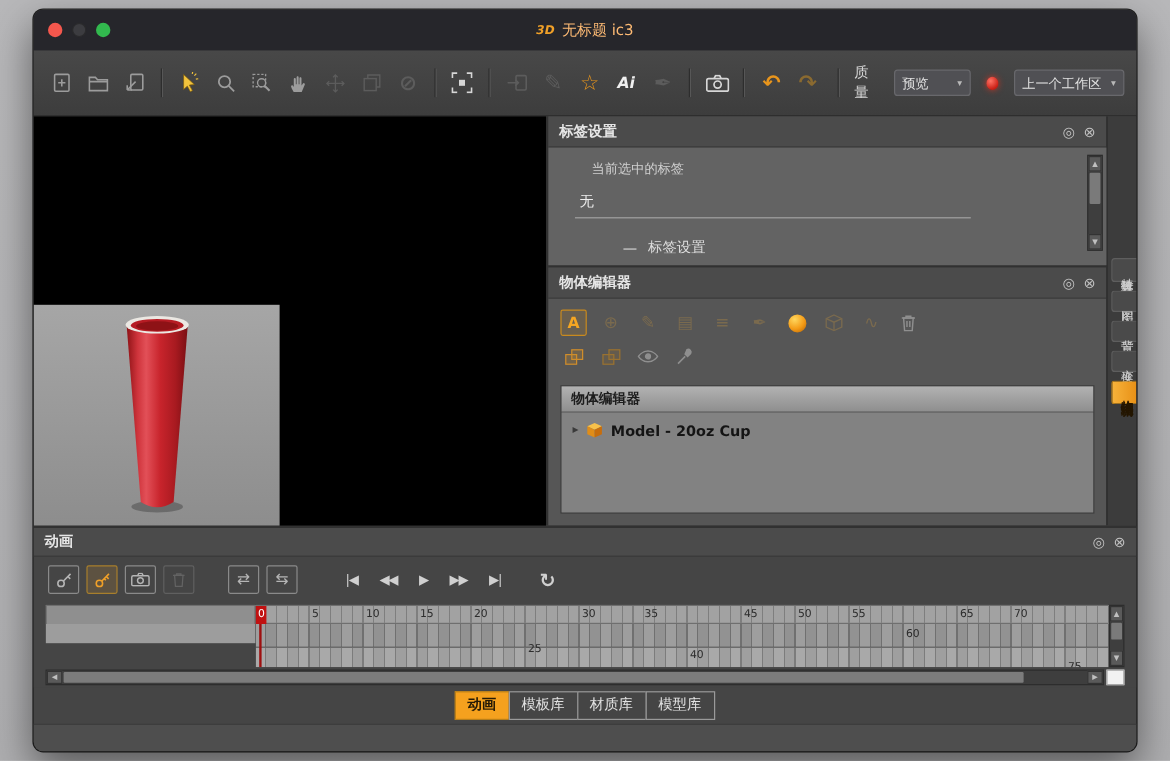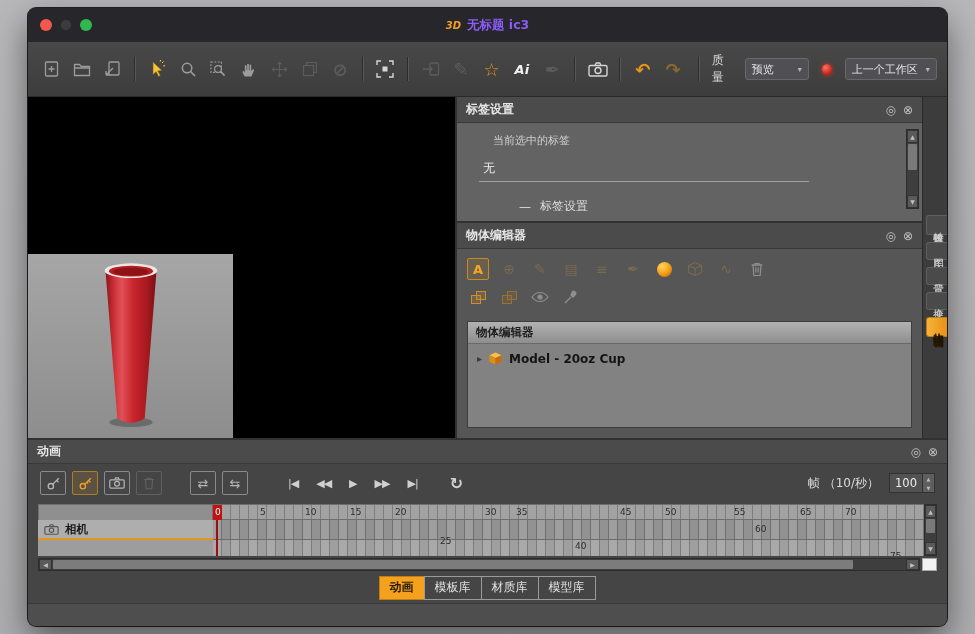--- a/index.html
+++ b/index.html
@@ -12,21 +12,21 @@
 
   
   .titlebar { height:34px; background:#26262b; position:relative; display:flex; align-items:center; flex:0 0 auto; }
   .lights { position:absolute; left:12px; display:flex; gap:8px; }
   .light { width:12px; height:12px; border-radius:50%; display:inline-block; }
   .light.red { background:#f4574d; }
   .light.dim { background:#3c3c40; border:1px solid #2a2a2c; }
   .light.green { background:#32b94e; }
   .title-wrap { margin:0 auto; display:flex; align-items:center; gap:6px; }
   .badge3d { color:#f0a028; font-weight:800; font-size:10px; font-style:italic; }
-  .title { color:#8b5cf6; font-size:12.5px; font-weight:700; }
+  .title { color:#fdba74; font-size:12.5px; font-weight:400; }
 
   
   .toolbar { height:55px; background:linear-gradient(#484848,#3d3d3d); border-bottom:1px solid #2a2a2a;
     display:flex; align-items:center; padding:0 10px; gap:3px; flex:0 0 auto; }
   .tb-btn { width:30px; height:30px; display:flex; align-items:center; justify-content:center;
     color:#9c9c9c; font-size:15px; border-radius:3px; }
   .tb-btn.dim { color:#5c5c5c; }
   .tb-btn.orange { color:#e8951c; }
   .tb-btn.dimorange { color:#8a6a30; }
   .tb-btn.white { color:#d6d6d6; }
@@ -464,62 +464,42 @@
 
       <span class="pb-group">
         <span class="pb-btn">|◀</span>
         <span class="pb-btn">◀◀</span>
         <span class="pb-btn">▶</span>
         <span class="pb-btn">▶▶</span>
         <span class="pb-btn">▶|</span>
       </span>
       <span class="cycle-btn">↻</span>
 
-      <span class="anim-right">
-        <span class="fps-label">帧 （10/秒）</span>
-        <span class="spinner">
-          <span class="spin-val">100</span>
-          <span class="spin-arrows">
-            <span class="spin-arrow">▲</span>
-            <span class="spin-arrow">▼</span>
-          </span>
-        </span>
-      </span>
     </div>
 
     <div class="timeline">
       <div class="tl-left">
         <div class="tl-corner"></div>
-        <div class="track-label">
-          <span class="cam">
-              <svg width="15" height="11" viewBox="0 0 20 15" fill="none" stroke="currentColor" stroke-width="1.6">
-                <rect x="1" y="3.5" width="18" height="10.5" rx="1.5"></rect>
-                <path d="M7 3.5L8.3 1h3.4L13 3.5"></path>
-                <circle cx="10" cy="8.5" r="3"></circle>
-              </svg>
-            </span>
-          <span>相机</span>
-        </div>
         <div class="track-label partial"></div>
       </div>
       <div class="tl-frames">
         <div class="ruler">
           <span class="playhead-box"></span>
         <span class="tick-label zero" style="left: 0px;">0</span>
             <span class="tick-label" style="left: 45px;">5</span>
             <span class="tick-label" style="left: 90px;">10</span>
             <span class="tick-label" style="left: 135px;">15</span>
             <span class="tick-label" style="left: 180px;">20</span>
             <span class="tick-label" style="left: 225px; margin-top: 29px;">25</span>
             <span class="tick-label" style="left: 270px;">30</span>
-            <span class="tick-label" style="left: 301px;">35</span>
+            <span class="tick-label" style="left: 322px;">35</span>
             <span class="tick-label" style="left: 360px; margin-top: 34px;">40</span>
             <span class="tick-label" style="left: 405px;">45</span>
             <span class="tick-label" style="left: 450px;">50</span>
-            <span class="tick-label" style="left: 495px; margin-left: 24px;">55</span>
+            <span class="tick-label" style="left: 495px;">55</span>
             <span class="tick-label" style="left: 540px; margin-top: 17px;">60</span>
             <span class="tick-label" style="left: 585px;">65</span>
             <span class="tick-label" style="left: 630px;">70</span>
             <span class="tick-label" style="left: 675px; margin-top: 44px;">75</span>
           </div>
         <div class="track-rows">
           <div class="track-row"></div>
           <div class="track-row partial2"></div>
           <span class="playhead-line"></span>
         </div>

